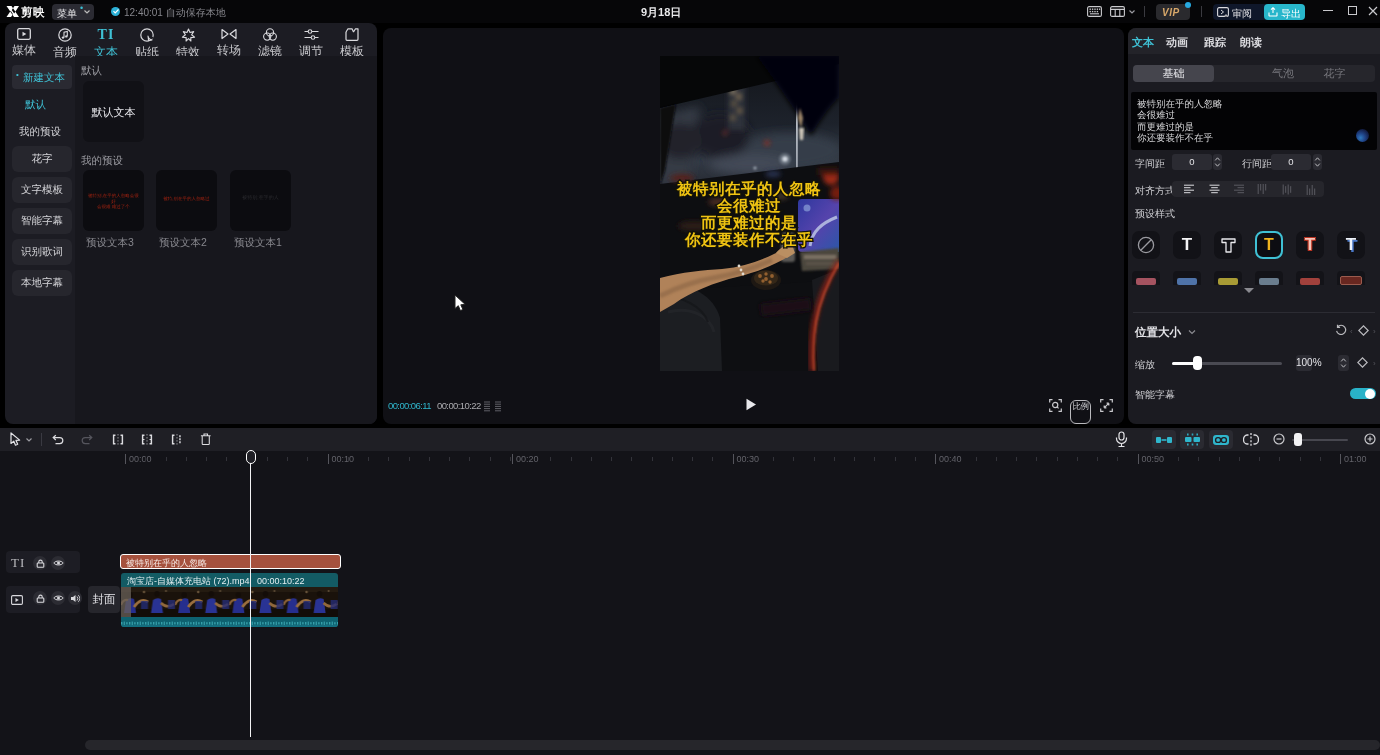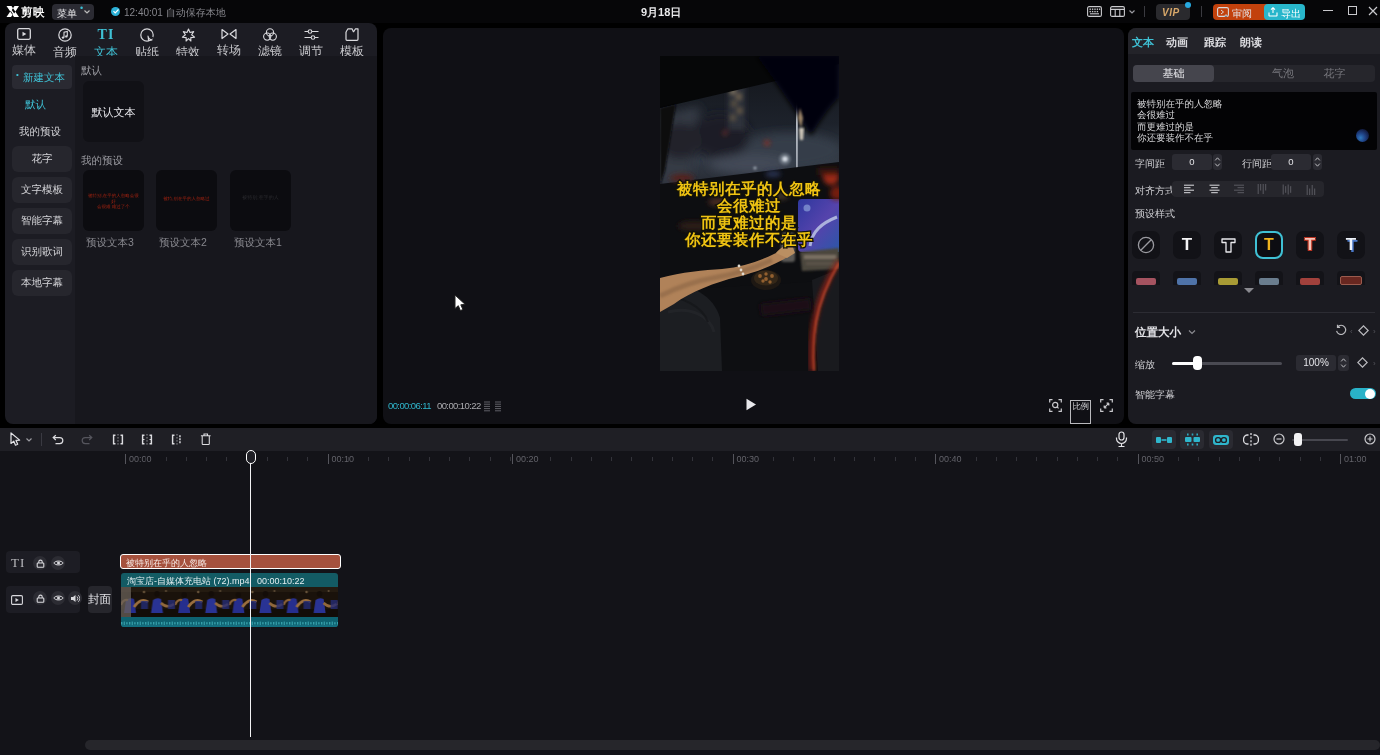--- a/index.html
+++ b/index.html
@@ -68,21 +68,21 @@
     </svg>
   <svg class="abs" style="left:1128px;top:9px" width="8" height="6" viewBox="0 0 8 6">
       <path d="M1.5 1.5 L4 4 L6.5 1.5" stroke="#9a9aa0" stroke-width="1.2" fill="none"></path>
     </svg>
   <div class="abs" style="left:1144px;top:6px;width:1px;height:11px;background:#3a3a40"></div>
   <div class="abs r4" style="left:1156px;top:4px;width:34px;height:16px;background:#2a2a2e">
     <span class="abs" style="left:6px;top:3px;font-size:10px;font-weight:bold;font-style:italic;color:#d8a86a;letter-spacing:0.5px">VIP</span>
   </div>
   <div class="abs" style="left:1185px;top:2px;width:6px;height:6px;border-radius:50%;background:#27a9e0"></div>
   <div class="abs" style="left:1201px;top:6px;width:1px;height:11px;background:#3a3a40"></div>
-  <div class="abs r4" style="left:1213px;top:4px;width:60px;height:16px;background:#c2410c">
+  <div class="abs r4" style="left:1213px;top:4px;width:60px;height:16px;background:#0f172a">
     <svg class="abs" style="left:4px;top:3px" width="12" height="10" viewBox="0 0 12 10">
         <rect x="0.6" y="0.6" width="10.8" height="8.8" rx="1.5" stroke="#d9d9dd" stroke-width="1.1" fill="none"></rect>
         <path d="M4 3 L6.5 5 L4 7" stroke="#d9d9dd" stroke-width="1" fill="none"></path>
         <path d="M7.5 9.4 L9 7.6 L10.5 9.4" fill="#2a2a30" stroke="#d9d9dd" stroke-width="1"></path>
       </svg>
     <span class="abs" style="left:19px;top:3px;font-size:10px;color:#e4e4e8">审阅</span>
   </div>
   <div class="abs r4" style="left:1264px;top:4px;width:41px;height:16px;background:#28b6cb">
     <svg class="abs" style="left:4px;top:3px" width="10" height="10" viewBox="0 0 10 10">
         <g stroke="#fff" stroke-width="1.1" fill="none">
@@ -343,21 +343,21 @@
     <svg class="abs" style="left:362px;top:2px" width="12" height="13" viewBox="0 0 12 13">
         <path d="M1.5 0.8 L11 6.5 L1.5 12.2 Z" fill="#e8e8ec"></path>
       </svg>
     <svg class="abs" style="left:666px;top:3px" width="13" height="13" viewBox="0 0 13 13">
         <g stroke="#c9c9cd" stroke-width="1.2" fill="none">
           <path d="M0.7 3.5 V0.7 H3.5 M9.5 0.7 H12.3 V3.5 M12.3 9.5 V12.3 H9.5 M3.5 12.3 H0.7 V9.5"></path>
           <circle cx="6.2" cy="6" r="2.6"></circle>
           <path d="M8 7.8 L9.6 9.4"></path>
         </g>
       </svg>
-    <div class="abs" style="left:687px;top:4px;width:21px;height:24px;border:1px solid #b9b9bd;border-radius:0;text-align:center;font-size:8.5px;line-height:10.5px;color:#d5d5d9;letter-spacing:-0.5px">比例</div>
+    <div class="abs" style="left:687px;top:4px;width:21px;height:24px;border:1px solid #b9b9bd;border-radius:6px;text-align:center;font-size:8.5px;line-height:10.5px;color:#d5d5d9;letter-spacing:-0.5px">比例</div>
     <svg class="abs" style="left:717px;top:3px" width="13" height="13" viewBox="0 0 13 13">
         <g stroke="#c9c9cd" stroke-width="1.2" fill="none">
           <path d="M0.7 3.5 V0.7 H3.5 M9.5 0.7 H12.3 V3.5 M12.3 9.5 V12.3 H9.5 M3.5 12.3 H0.7 V9.5"></path>
           <path d="M4.2 8.8 L8.8 4.2 M8.8 4.2 H6.6 M8.8 4.2 V6.4 M4.2 8.8 H6.4 M4.2 8.8 V6.6"></path>
         </g>
       </svg>
   </div>
   <svg class="abs" style="left:71px;top:266px" width="13" height="19" viewBox="0 0 13 19">
       <path d="M1 1 L1 14.5 L4.3 11.7 L6.4 16.6 L8.9 15.5 L6.8 10.8 L11.2 10.4 Z" fill="#fff" stroke="#222" stroke-width="1"></path>
     </svg>
@@ -484,21 +484,21 @@
         <rect x="2.2" y="2.2" width="6.6" height="6.6" transform="rotate(45 5.5 5.5)" stroke="#b9b9bd" stroke-width="1.2" fill="none"></rect>
       </svg>
     <span class="abs" style="left:222px;top:273px;font-size:8px;color:#55555c">‹</span>
       <span class="abs" style="left:245px;top:273px;font-size:8px;color:#55555c">›</span>
 
     <div class="abs" style="left:5px;top:301px;width:247px;height:16px">
       <span class="abs" style="left:2px;top:3px;font-size:10px;color:#cfcfd3">缩放</span>
       <div class="abs" style="left:39px;top:7px;width:110px;height:3px;background:#4a4a52;border-radius:2px"></div>
       <div class="abs" style="left:39px;top:7px;width:25px;height:3px;background:#fdfdfd;border-radius:2px"></div>
       <div class="abs" style="left:60px;top:1px;width:9px;height:14px;background:#fff;border-radius:4px"></div>
-      <div class="abs" style="left:163px;top:0;width:40px;height:16px;background:#2b2b32;border-radius:3px;text-align:center;font-size:10px;line-height:16px;color:#e4e4e8">100%</div>
+      <div class="abs" style="left:163px;top:0;width:16px;height:16px;background:#2b2b32;border-radius:3px;text-align:center;font-size:10px;line-height:16px;color:#e4e4e8">100%</div>
       <div class="abs" style="left:205px;top:0;width:11px;height:16px;background:#2b2b32;border-radius:3px;display:flex;align-items:center;justify-content:center">
           <svg width="7" height="12" viewBox="0 0 7 12">
             <path d="M1.2 4.4 L3.5 1.8 L5.8 4.4 M1.2 7.6 L3.5 10.2 L5.8 7.6" stroke="#b9b9bd" stroke-width="1" fill="none"></path>
           </svg>
         </div>
       <svg class="abs" style="left:224px;top:2px" width="11" height="11" viewBox="0 0 11 11">
           <rect x="2.2" y="2.2" width="6.6" height="6.6" transform="rotate(45 5.5 5.5)" stroke="#b9b9bd" stroke-width="1.2" fill="none"></rect>
         </svg>
       <span class="abs" style="left:240px;top:4px;font-size:8px;color:#55555c">›</span>
     </div>
@@ -714,21 +714,21 @@
           </svg>
         </div>
       <div class="cir" style="left:62px">
           <svg width="10" height="9" viewBox="0 0 10 9">
             <path d="M1 3 H3 L5.5 1 V8 L3 6 H1 Z" fill="#d9d9dd"></path>
             <path d="M7 2.5 A3 3 0 0 1 7 6.5 M8.3 1.2 A4.8 4.8 0 0 1 8.3 7.8" stroke="#d9d9dd" stroke-width="0.9" fill="none"></path>
           </svg>
         </div>
     </div>
 
-    <div class="abs" style="left:88px;top:118px;width:24px;height:27px;background:#26262c;border-radius:4px;font-size:11.5px;line-height:27px;color:#e4e4e8">封面</div>
+    <div class="abs" style="left:88px;top:118px;width:32px;height:27px;background:#26262c;border-radius:4px;text-align:center;font-size:11.5px;line-height:27px;color:#e4e4e8">封面</div>
 
     <div class="abs" style="left:120px;top:86px;width:221px;height:15px;background:#a5513d;border:1.5px solid #fff;border-radius:3px">
       <span style="position:absolute;left:5px;top:1.5px;font-size:9px;color:#f6e9e4">被特别在乎的人忽略</span>
     </div>
 
     <div class="abs" style="left:121px;top:104.5px;width:217px;height:54px;border-radius:3px;overflow:hidden">
       <div class="abs" style="left:0;top:0;width:217px;height:14px;background:#135b64">
         <span style="position:absolute;left:6px;top:2px;font-size:9px;color:#e4eff1">淘宝店-自媒体充电站 (72).mp4&nbsp;&nbsp;&nbsp;00:00:10:22</span>
       </div>
       <div class="abs" id="thumbs" style="left:0;top:14px;width:217px;height:30px;background:#1c1510">

